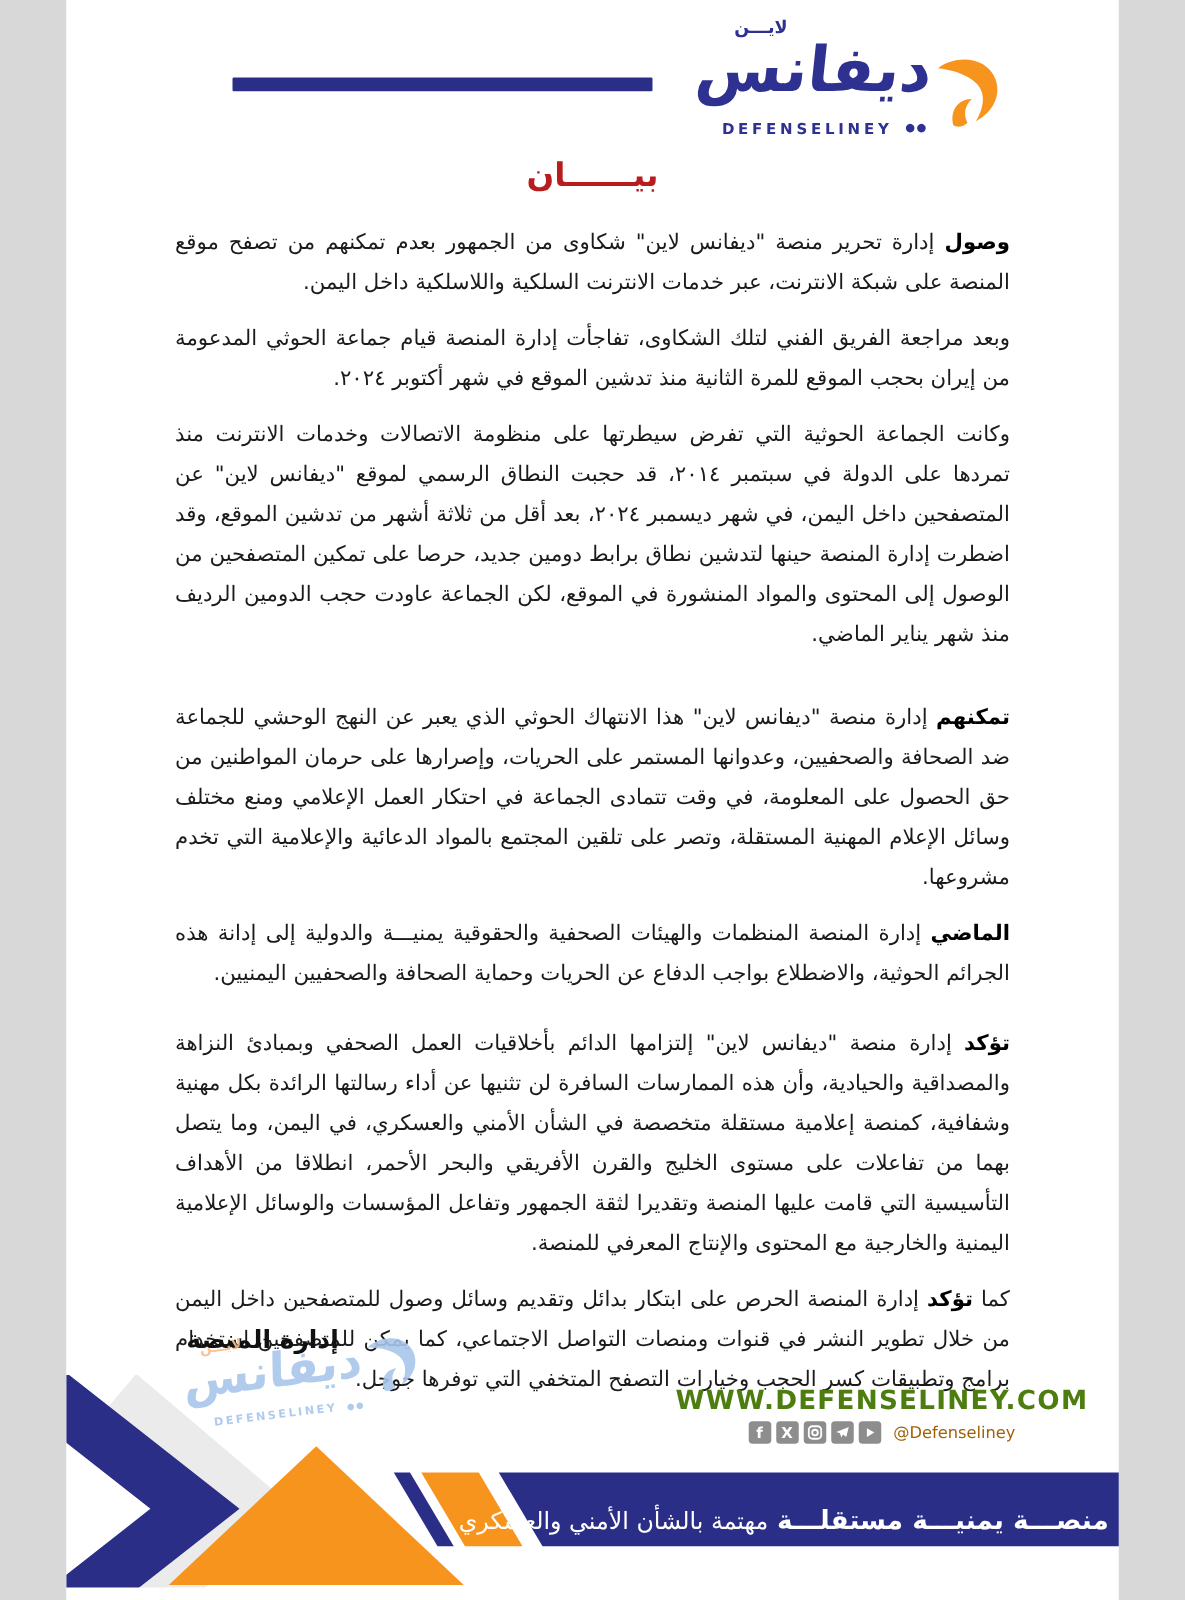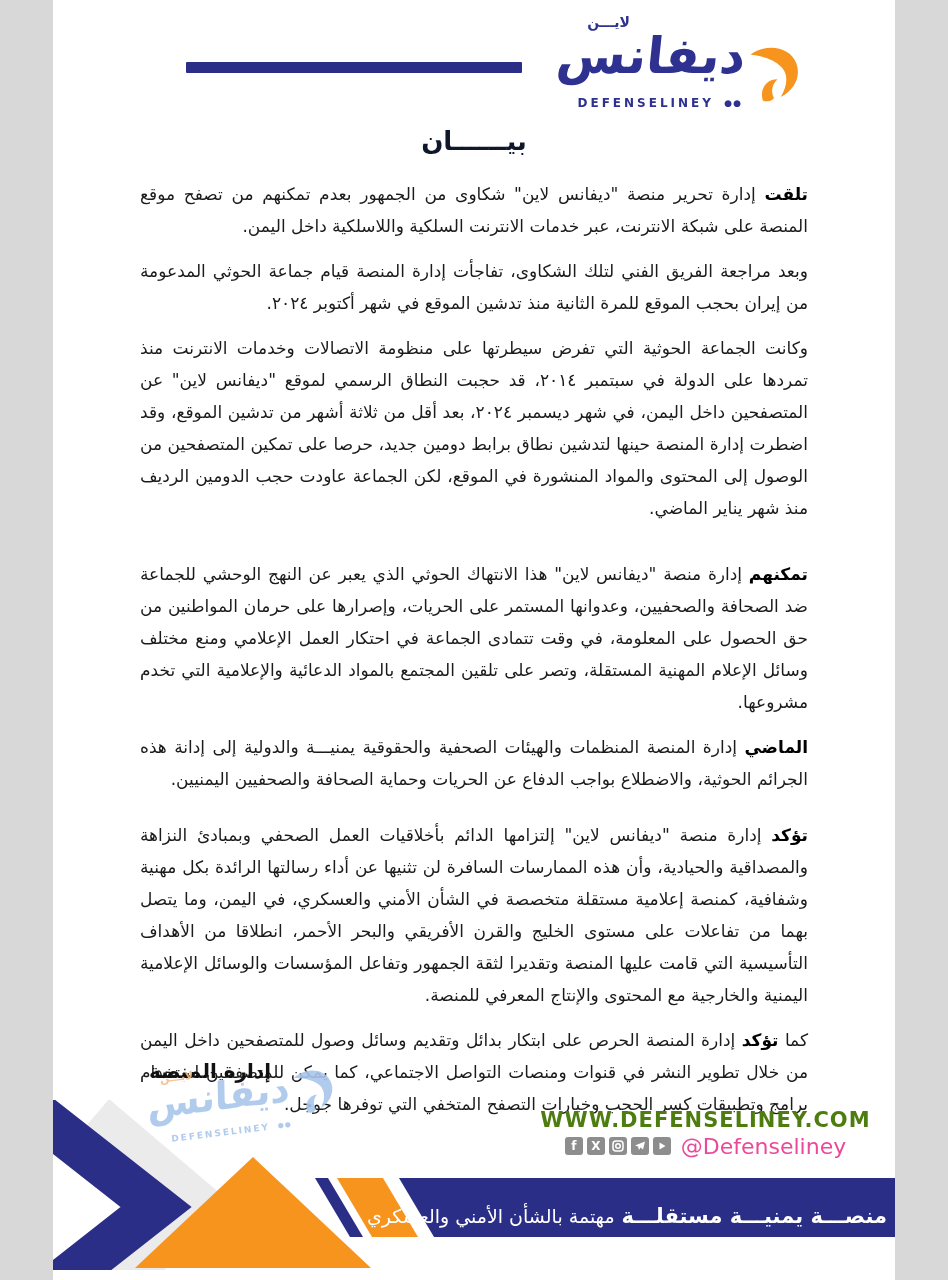--- a/index.html
+++ b/index.html
@@ -43,21 +43,21 @@
   .logo .l-dots { position: absolute; top: 86px; right: 60px; letter-spacing: 1px;
     font-size: 9px; color: #2e3190; }
   .logo .l-falcon { position: absolute; top: 30px; right: 0; width: 56px; height: 62px; }
 
   
   .content {
     position: absolute; top: 126px; right: 87px; left: 87px;
   }
   .title {
     text-align: center; font-size: 26px; font-weight: bold;
-    color: #0f172a; margin-bottom: 22px; letter-spacing: 1px;
+    color: #b91c1c; margin-bottom: 22px; letter-spacing: 1px;
   }
   .content p {
     font-size: 17px; line-height: 32px;
     text-align: justify; text-justify: inter-word;
     margin-bottom: 13px; color: #1b1b1b;
   }
   .content p b { font-weight: bold; color: #000; }
   .content p.sep-lg { margin-top: 34px; }
   .content p.sep-md { margin-top: 24px; }
 
@@ -97,21 +97,21 @@
     margin-top: 4px; display: flex; align-items: center;
     justify-content: center; gap: 4px; height: 20px;
   }
   .s-icon {
     width: 18px; height: 18px; background: #8d8d8d; border-radius: 3px;
     color: #fff; font-size: 12px; font-weight: bold;
     display: inline-flex; align-items: center; justify-content: center;
     line-height: 1;
   }
   .s-icon svg { display: block; }
-  .handle { font-size: 22px; color: #ec4899; margin-left: 6px; }
+  .handle { font-size: 13px; color: #a16207; margin-left: 6px; }
 
   .deco { position: absolute; top: 1100px; left: 0; width: 948px; height: 170px; direction: ltr; }
   .banner-text {
     position: absolute; top: 1186px; left: 400px; right: 8px;
     height: 44px; line-height: 60px; text-align: center;
     color: #ffffff; white-space: nowrap; direction: rtl;
   }
   .banner-text .b1 { font-size: 21px; font-weight: bold; margin-left: 7px; }
   .banner-text .b2 { font-size: 19px; }
 </style>
@@ -131,21 +131,21 @@
       <svg viewBox="0 0 100 110" width="56" height="62">
         <path d="M 8,22 C 35,2 78,6 90,38 C 98,60 88,84 62,98 C 74,78 76,58 64,45 C 48,28 22,24 8,22 Z" fill="#f7941d"></path>
         <path d="M 30,104 C 24,84 36,66 56,66 C 46,76 44,88 50,100 C 44,106 36,107 30,104 Z" fill="#f7941d"></path>
       </svg>
     </span>
   </div>
 
   <div class="content">
     <div class="title">بيــــــان</div>
 
-    <p><b>تلقت</b><span> إدارة تحرير منصة "ديفانس لاين" شكاوى من الجمهور بعدم تمكنهم من تصفح موقع المنصة على شبكة الانترنت، عبر خدمات الانترنت السلكية واللاسلكية داخل اليمن.</span></p>
+    <p><b>وصول</b><span> إدارة تحرير منصة "ديفانس لاين" شكاوى من الجمهور بعدم تمكنهم من تصفح موقع المنصة على شبكة الانترنت، عبر خدمات الانترنت السلكية واللاسلكية داخل اليمن.</span></p>
 
     <p><span>وبعد مراجعة الفريق الفني لتلك الشكاوى، تفاجأت إدارة المنصة قيام جماعة الحوثي المدعومة من إيران بحجب الموقع للمرة الثانية منذ تدشين الموقع في شهر أكتوبر ٢٠٢٤.</span></p>
 
     <p><span>وكانت الجماعة الحوثية التي تفرض سيطرتها على منظومة الاتصالات وخدمات الانترنت منذ تمردها على الدولة في سبتمبر ٢٠١٤، قد حجبت النطاق الرسمي لموقع "ديفانس لاين" عن المتصفحين داخل اليمن، في شهر ديسمبر ٢٠٢٤، بعد أقل من ثلاثة أشهر من تدشين الموقع، وقد اضطرت إدارة المنصة حينها لتدشين نطاق برابط دومين جديد، حرصا على تمكين المتصفحين من الوصول إلى المحتوى والمواد المنشورة في الموقع، لكن الجماعة عاودت حجب الدومين الرديف منذ شهر يناير الماضي.</span></p>
 
     <p class="sep-lg"><b>تمكنهم</b><span> إدارة منصة "ديفانس لاين" هذا الانتهاك الحوثي الذي يعبر عن النهج الوحشي للجماعة ضد الصحافة والصحفيين، وعدوانها المستمر على الحريات، وإصرارها على حرمان المواطنين من حق الحصول على المعلومة، في وقت تتمادى الجماعة في احتكار العمل الإعلامي ومنع مختلف وسائل الإعلام المهنية المستقلة، وتصر على تلقين المجتمع بالمواد الدعائية والإعلامية التي تخدم مشروعها.</span></p>
 
     <p><b>الماضي</b><span> إدارة المنصة المنظمات والهيئات الصحفية والحقوقية يمنيـــة والدولية إلى إدانة هذه الجرائم الحوثية، والاضطلاع بواجب الدفاع عن الحريات وحماية الصحافة والصحفيين اليمنيين.</span></p>
 
     <p class="sep-md"><b>تؤكد</b><span> إدارة منصة "ديفانس لاين" إلتزامها الدائم بأخلاقيات العمل الصحفي وبمبادئ النزاهة والمصداقية والحيادية، وأن هذه الممارسات السافرة لن تثنيها عن أداء رسالتها الرائدة بكل مهنية وشفافية، كمنصة إعلامية مستقلة متخصصة في الشأن الأمني والعسكري، في اليمن، وما يتصل بهما من تفاعلات على مستوى الخليج والقرن الأفريقي والبحر الأحمر، انطلاقا من الأهداف التأسيسية التي قامت عليها المنصة وتقديرا لثقة الجمهور وتفاعل المؤسسات والوسائل الإعلامية اليمنية والخارجية مع المحتوى والإنتاج المعرفي للمنصة.</span></p>

